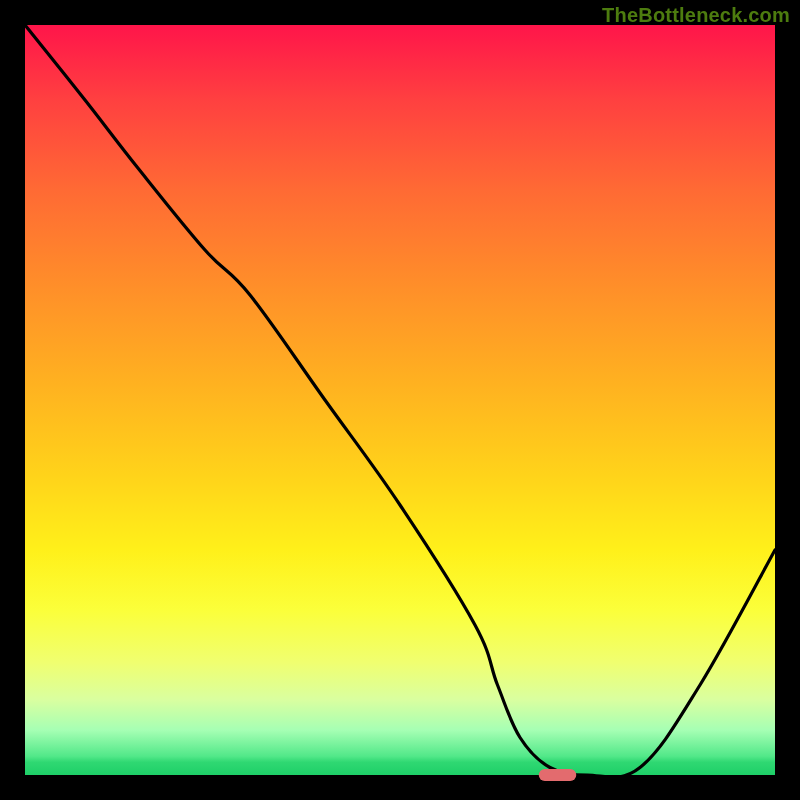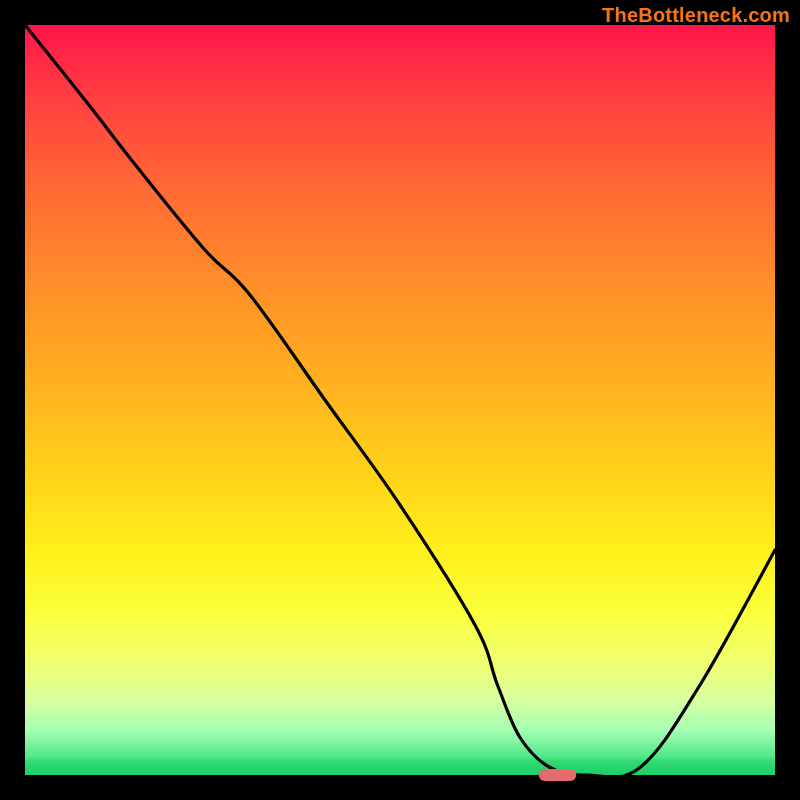--- a/index.html
+++ b/index.html
@@ -37,21 +37,21 @@
       #2fd872 98.3%,
       #1ecf68 100%);
   }
   .watermark {
     position: absolute;
     top: 4px;
     right: 10px;
     font-family: Arial, Helvetica, sans-serif;
     font-size: 20px;
     font-weight: 600;
-    color: #f97316;
+    color: #4d7c0f;
     letter-spacing: 0.2px;
   }
   svg.curve {
     position: absolute;
     left: 25px;
     top: 25px;
     width: 750px;
     height: 750px;
     overflow: visible;
   }

